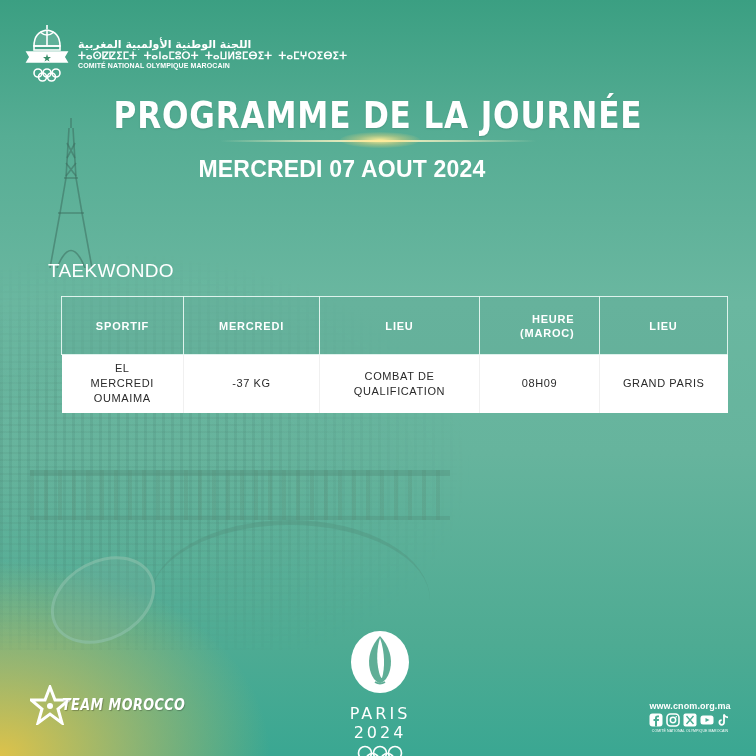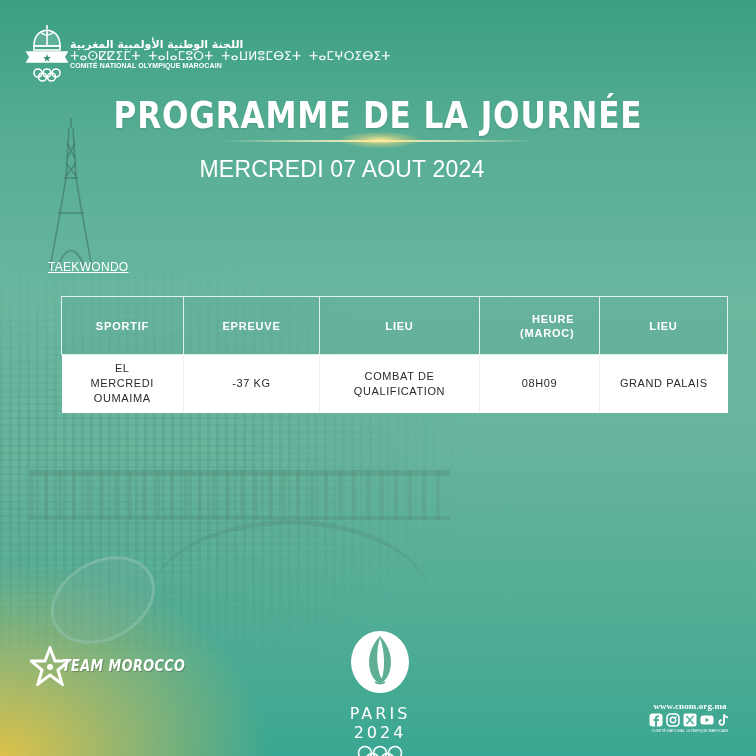--- a/index.html
+++ b/index.html
@@ -43,82 +43,82 @@
     border-radius: 50%;
     transform: rotate(-28deg);
     border: 3px solid rgba(150,200,180,0.45);
     background: rgba(120,175,155,0.25);
   }
   .eiffel {
     position: absolute; left: 48px; top: 118px; width: 46px; height: 150px;
   }
 
   
-  .cnom-logo { position: absolute; left: 24px; top: 24px; display: flex; align-items: flex-start; }
+  .cnom-logo { position: absolute; left: 24px; top: 24px; display: flex; align-items: flex-start; gap: 8px; }
   .cnom-emblem { width: 46px; height: 60px; }
   .cnom-text { padding-top: 15px; color: #fff; }
   .cnom-ar { font-family: "DejaVu Sans", sans-serif; font-size: 11px; line-height: 12px; direction: rtl; text-align: left; font-weight: bold; }
-  .cnom-tif { font-family: "DejaVu Sans Mono", monospace; font-size: 12px; line-height: 10px; font-weight: normal; letter-spacing: .3px; }
+  .cnom-tif { font-family: "DejaVu Sans Mono", monospace; font-size: 10px; line-height: 10px; font-weight: bold; letter-spacing: .3px; }
   .cnom-fr { font-size: 7px; line-height: 9px; font-weight: bold; letter-spacing: .1px; }
 
   .title {
     position: absolute; left: 0; width: 756px; top: 93px; text-align: center;
     color: #fff; font-family: "DejaVu Sans", sans-serif; font-weight: bold;
     font-size: 38px; letter-spacing: 1px; transform: scaleX(0.82); transform-origin: center;
     text-shadow: 0 1px 2px rgba(0,0,0,0.12);
   }
   .glow-line {
     position: absolute; left: 220px; width: 316px; top: 140px; height: 2px;
     background: linear-gradient(90deg, rgba(255,255,255,0) 0%, rgba(255,245,200,0.6) 25%, #fff6c0 50%, rgba(255,245,200,0.6) 75%, rgba(255,255,255,0) 100%);
   }
   .glow-spot {
     position: absolute; left: 340px; top: 132px; width: 80px; height: 16px; border-radius: 50%;
     background: radial-gradient(ellipse at center, rgba(255,236,150,0.95) 0%, rgba(255,220,120,0.4) 40%, rgba(255,220,120,0) 75%);
   }
   .date {
     position: absolute; left: 0; width: 684px; top: 156px; text-align: center;
-    color: #fff; font-weight: normal; font-size: 23px; letter-spacing: .2px;
+    color: #fff; font-weight: bold; font-size: 23px; letter-spacing: .2px;
   }
 
   .sport {
-    position: absolute; left: 48px; top: 260px; color: #fff; font-size: 12px; letter-spacing: .3px; text-decoration: underline;
+    position: absolute; left: 48px; top: 260px; color: #fff; font-size: 19px; letter-spacing: .3px;
   }
 
   table.schedule {
     position: absolute; left: 61px; top: 296px; width: 666px;
     border-collapse: collapse; table-layout: fixed;
   }
   table.schedule th {
     height: 58px; color: #fff; font-size: 11px; font-weight: bold; letter-spacing: .8px;
     border: 1.5px solid rgba(235,250,245,0.9);
     background: rgba(95,170,150,0.35);
     text-align: center; vertical-align: middle; line-height: 14px;
   }
   table.schedule td {
     height: 58px; background: #fff; color: #2a2a2a; font-size: 11px; letter-spacing: .6px;
     text-align: center; vertical-align: middle; line-height: 15px;
     border-left: 1px solid #f0f0f0;
   }
   table.schedule td:first-child { border-left: none; }
 
-  .team-morocco { position: absolute; left: 30px; top: 646px; display: flex; align-items: center; }
+  .team-morocco { position: absolute; left: 30px; top: 685px; display: flex; align-items: center; }
   .team-star { width: 40px; height: 40px; }
   .team-label {
     color: #fff; font-family: "DejaVu Sans", sans-serif; font-weight: bold; font-style: italic;
     font-size: 15px; letter-spacing: .5px; transform: scaleX(0.85); transform-origin: left; margin-left: -8px;
     text-shadow: 1px 1px 1px rgba(0,0,0,0.25);
   }
 
   .paris-logo { position: absolute; left: 330px; top: 630px; width: 100px; text-align: center; }
   .paris-flame { width: 62px; height: 64px; display: block; margin: 0 auto; }
   .paris-label { color: #fff; font-size: 16px; letter-spacing: 3px; margin-top: 10px; font-family: "DejaVu Sans", sans-serif; }
   .paris-rings { width: 50px; height: 24px; display: block; margin: 3px auto 0; }
 
   .footer-right { position: absolute; left: 640px; top: 701px; width: 100px; color: #fff; text-align: center; }
-  .url { font-size: 9px; font-weight: bold; letter-spacing: .1px; font-family: Liberation Serif, serif; }
+  .url { font-size: 9px; font-weight: bold; letter-spacing: .1px; }
   .socials { display: flex; justify-content: center; gap: 3px; margin-top: 2px; }
   .social { width: 14px; height: 14px; display: inline-block; }
   .footer-cnom { font-size: 3.5px; letter-spacing: .1px; margin-top: 2px; white-space: nowrap; }
 </style>
 </head>
 <body>
 
 <div class="poster">
   <div class="photo-haze"></div>
   <div class="bridge"></div>
@@ -172,33 +172,33 @@
     <colgroup>
       <col style="width:122px">
         <col style="width:136px">
         <col style="width:160px">
         <col style="width:120px">
         <col style="width:128px">
     </colgroup>
     <thead>
       <tr>
         <th>SPORTIF</th>
-        <th>EPREUVE</th>
+        <th>MERCREDI</th>
         <th>LIEU</th>
         <th><span style="display:inline-block;width:70px;text-align:right;">HEURE (MAROC)</span></th>
         <th>LIEU</th>
       </tr>
     </thead>
     <tbody>
       <tr>
         <td><span style="display:inline-block;width:80px;">EL MERCREDI OUMAIMA</span></td>
         <td>-37 KG</td>
         <td><span style="display:inline-block;width:100px;">COMBAT DE QUALIFICATION</span></td>
         <td>08H09</td>
-        <td>GRAND PALAIS</td>
+        <td>GRAND PARIS</td>
       </tr>
     </tbody>
   </table>
 
   <div class="team-morocco">
     <svg class="team-star" viewBox="0 0 40 40">
       <polygon points="20,2 25,15 39,15 28,24 32,38 20,29 8,38 12,24 1,15 15,15" fill="none" stroke="#fff" stroke-width="3"></polygon>
       <circle cx="20" cy="21" r="3" fill="#fff"></circle>
     </svg>
     <span class="team-label">TEAM MOROCCO</span>

